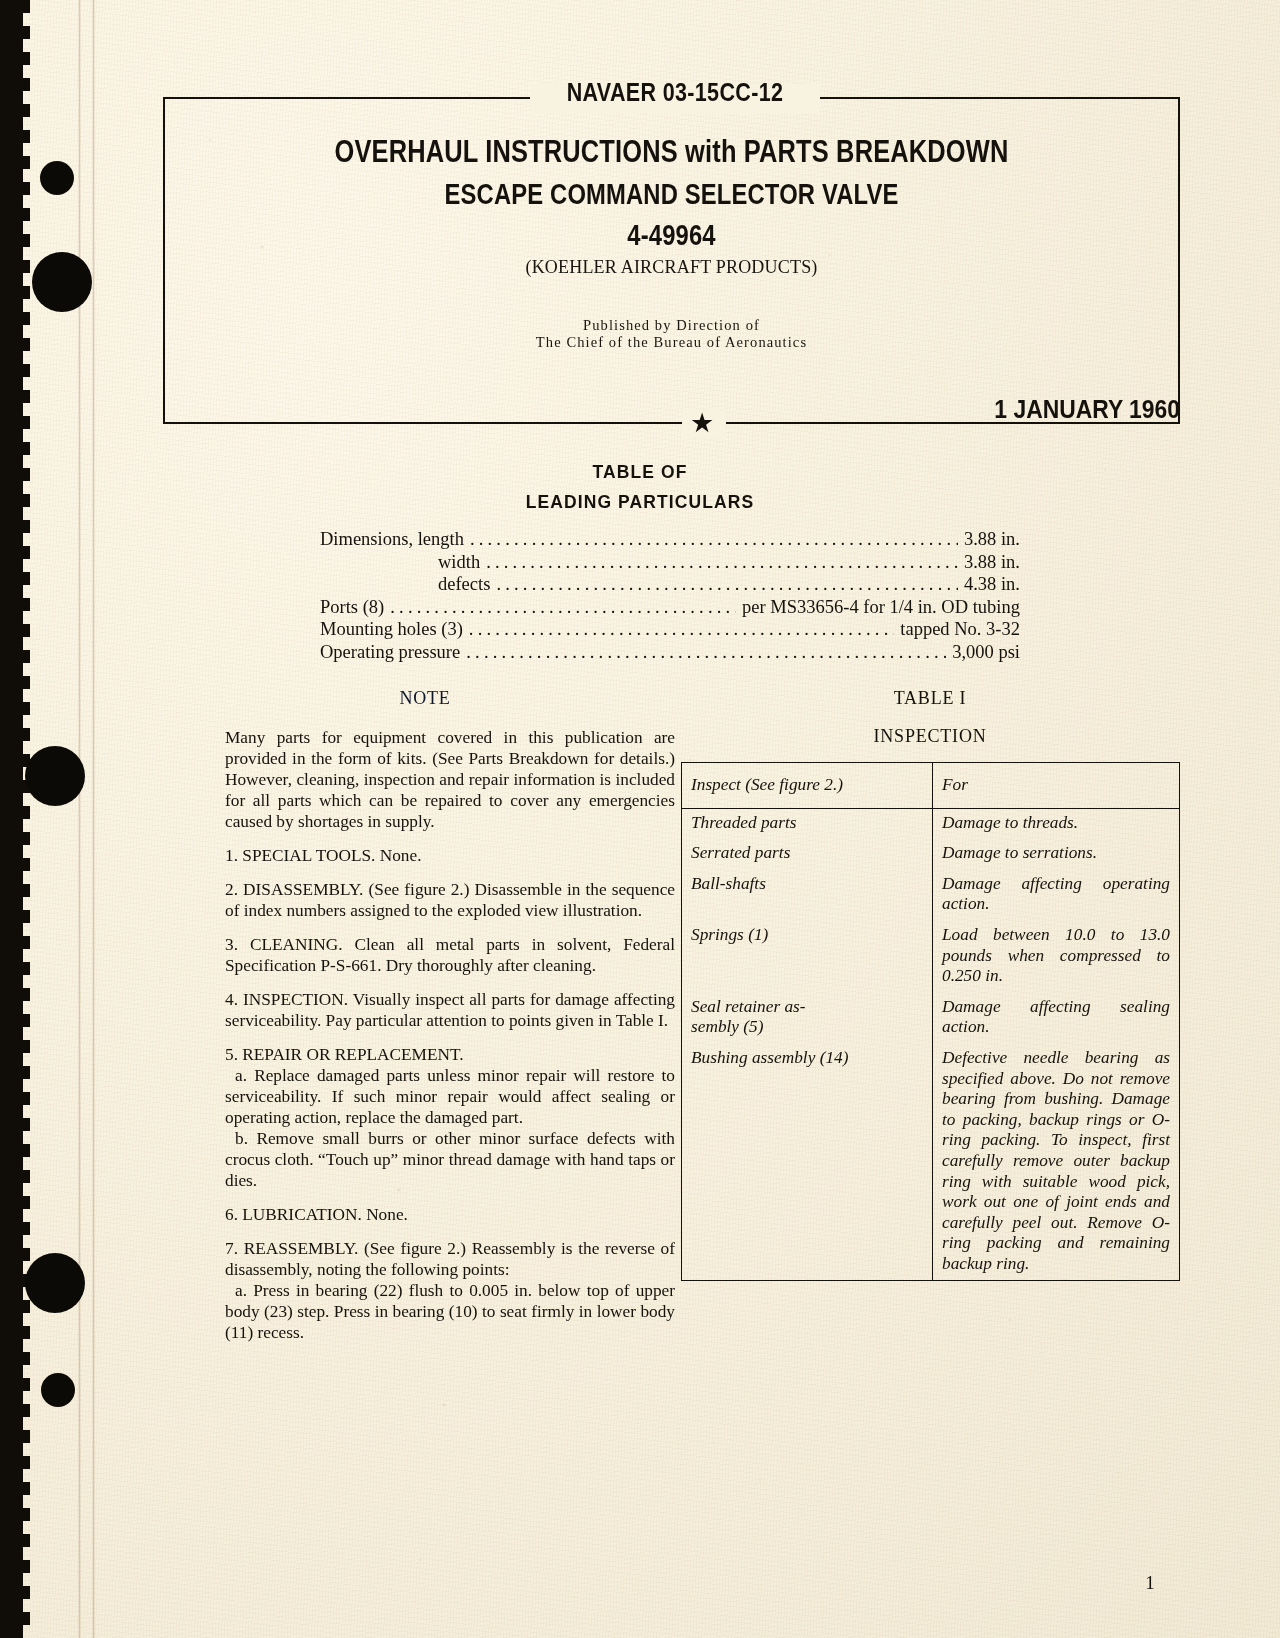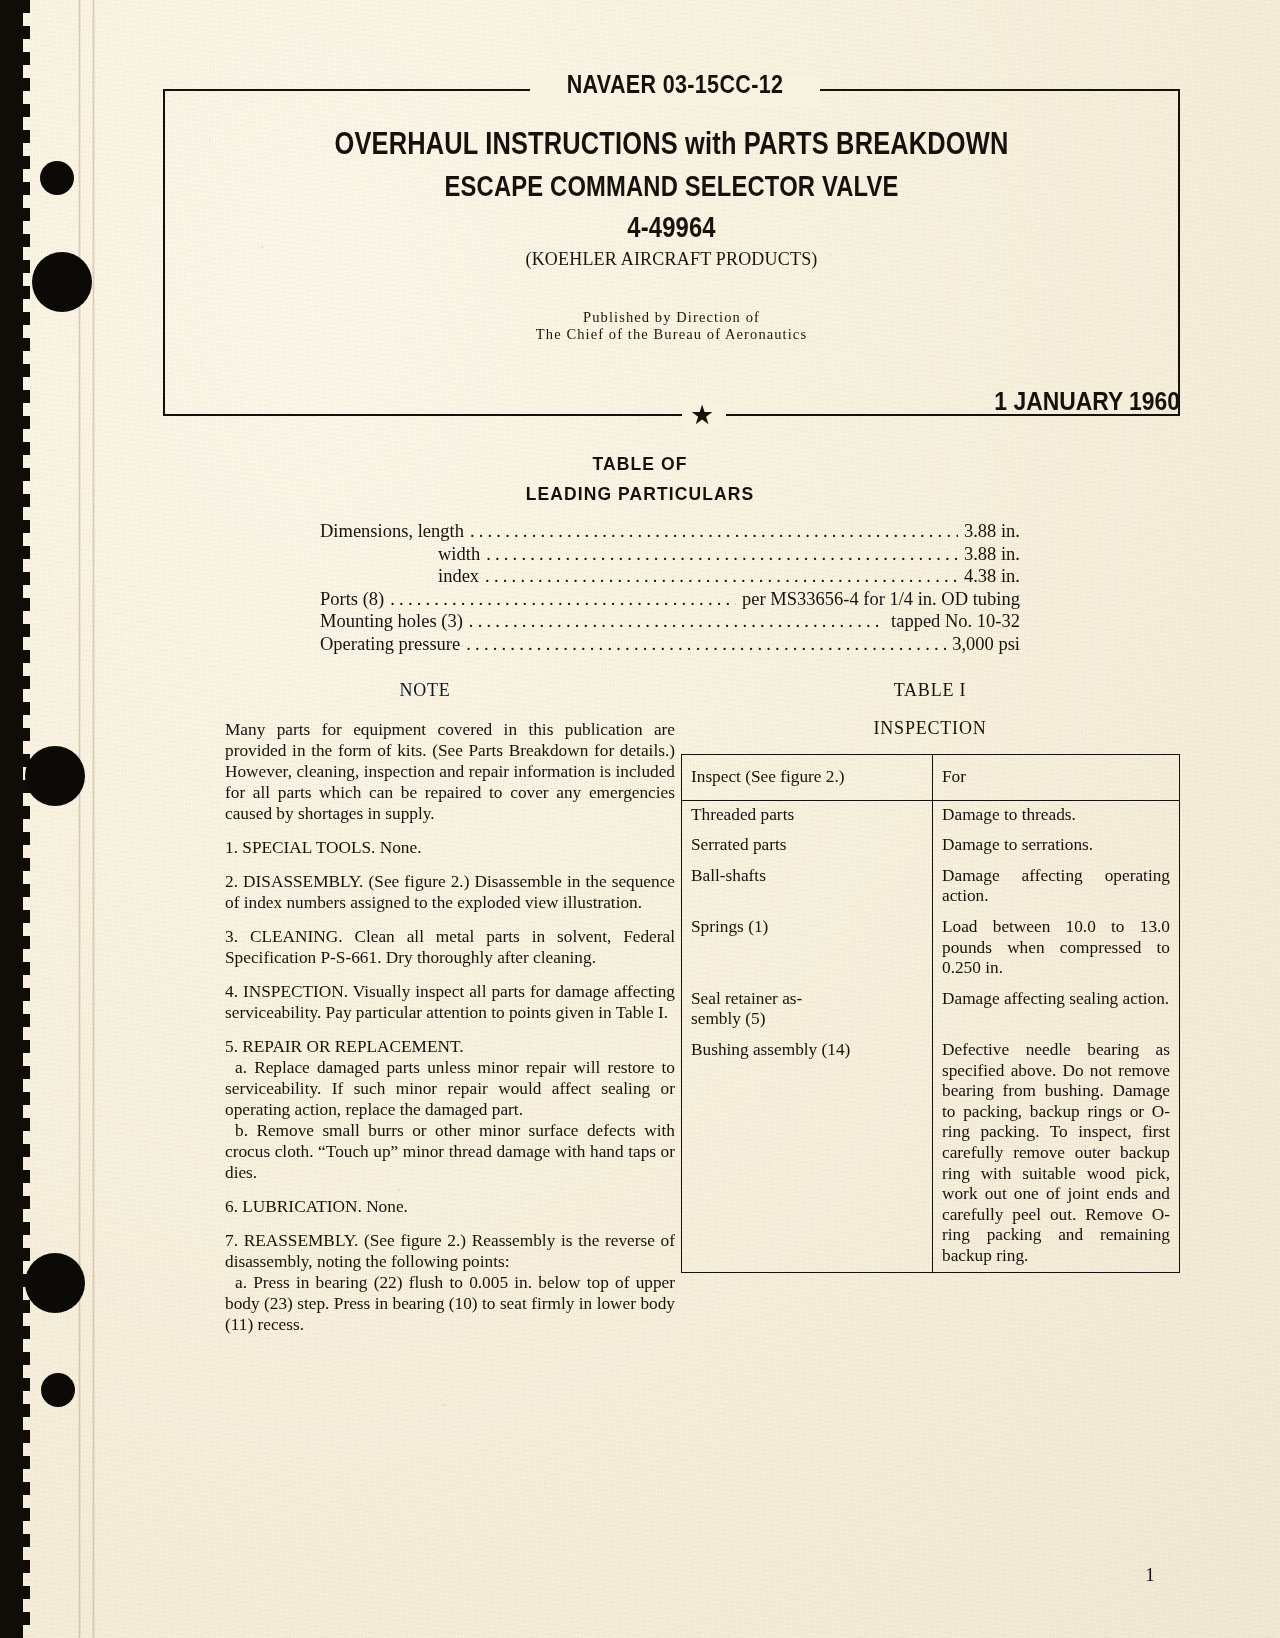--- a/index.html
+++ b/index.html
@@ -49,21 +49,21 @@
     position:absolute;top:0;height:1638px;width:3px;
     background:linear-gradient(to right, rgba(150,110,75,.0), rgba(150,110,75,.30), rgba(150,110,75,.0));
     pointer-events:none;
   }
   
   .hole{
     position:absolute;border-radius:50%;
     background:#0c0a06;
   }
   
-  #content{position:absolute;left:0;top:4px;width:1280px;height:1408px;}
+  #content{position:absolute;left:0;top:12px;width:1280px;height:1408px;}
 
   
   #title-box{
     position:absolute;left:163px;top:85px;width:1017px;height:327px;
     border:2.5px solid #14110c;
     box-sizing:border-box;
   }
   
   #navaer-mask{
     position:absolute;left:530px;top:72px;width:290px;height:30px;
@@ -165,21 +165,21 @@
     font-family:"Liberation Serif",serif;font-size:18px;color:#15120d;letter-spacing:.8px;
   }
   #itable{
     position:absolute;left:681px;top:750px;width:499px;
     border:1.6px solid #15120d;
     box-sizing:border-box;
     border-collapse:collapse;
     font-family:"Liberation Serif",serif;
     font-size:17.3px;line-height:20.6px;color:#16120c;
   }
-  #itable table{border-collapse:collapse;width:100%;table-layout:fixed;}
+  #itable table{border-collapse:collapse;width:100%;table-layout:fixed;font-style:italic;}
   #itable td{
     vertical-align:top;
     padding:4px 9px 6px 9px;
   }
   #itable td.c1{width:232px;border-right:1.6px solid #15120d;}
   #itable thead td{padding-top:12px;padding-bottom:12px;}
   #itable thead tr{border-bottom:1.6px solid #15120d;}
   .cellpad-top{padding-top:12px !important;}
   .cell-just{text-align:justify;}
 
@@ -257,33 +257,33 @@
         <span class="lp-label">Dimensions, length</span>
         <span class="lp-dots">..........................................................................................</span>
         <span class="lp-val">3.88 in.</span>
       </div>
       <div class="lp-row">
         <span class="lp-label" style="padding-left: 118px;">width</span>
         <span class="lp-dots">..........................................................................................</span>
         <span class="lp-val">3.88 in.</span>
       </div>
       <div class="lp-row">
-        <span class="lp-label" style="padding-left: 118px;">index</span>
+        <span class="lp-label" style="padding-left: 118px;">defects</span>
         <span class="lp-dots">..........................................................................................</span>
         <span class="lp-val">4.38 in.</span>
       </div>
       <div class="lp-row">
         <span class="lp-label">Ports (8)</span>
         <span class="lp-dots">..........................................................................................</span>
         <span class="lp-val">per MS33656-4 for 1/4 in. OD tubing</span>
       </div>
       <div class="lp-row">
         <span class="lp-label">Mounting holes (3)</span>
         <span class="lp-dots">..........................................................................................</span>
-        <span class="lp-val">tapped No. 10-32</span>
+        <span class="lp-val">tapped No. 3-32</span>
       </div>
       <div class="lp-row">
         <span class="lp-label">Operating pressure</span>
         <span class="lp-dots">..........................................................................................</span>
         <span class="lp-val">3,000 psi</span>
       </div>
     </div>
 
   <div id="note-head">NOTE</div>
   <div id="leftcol">

